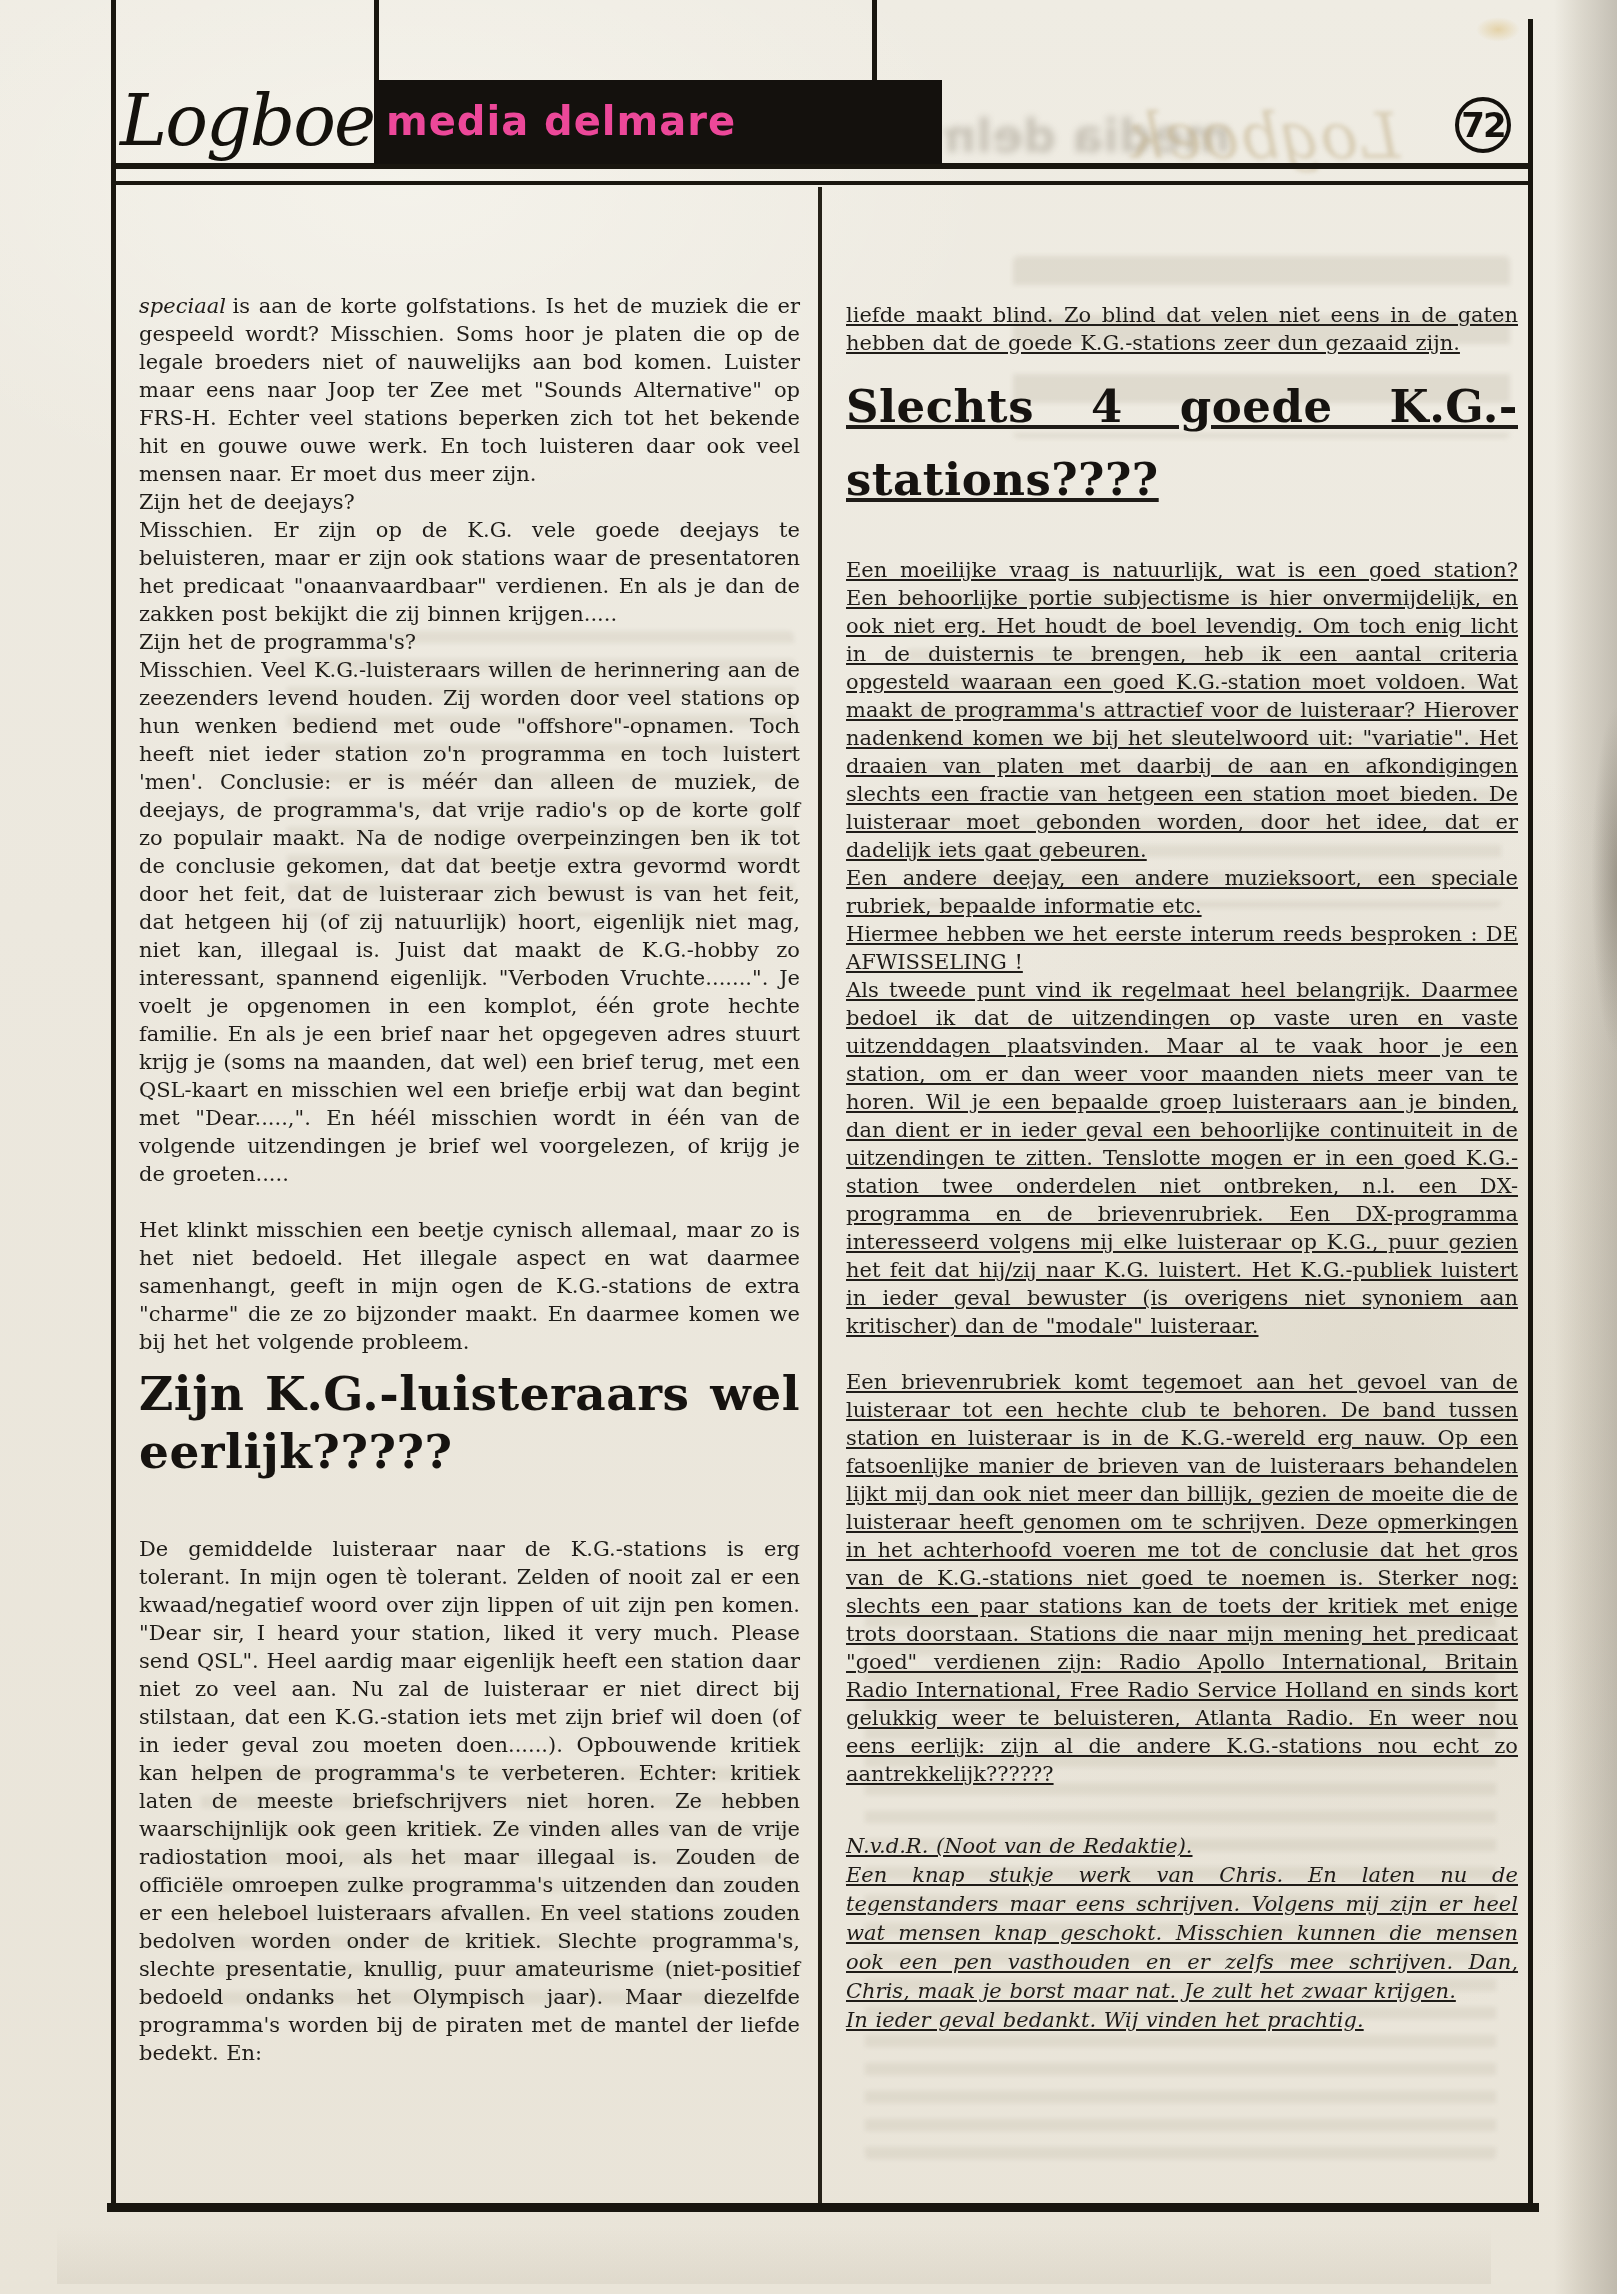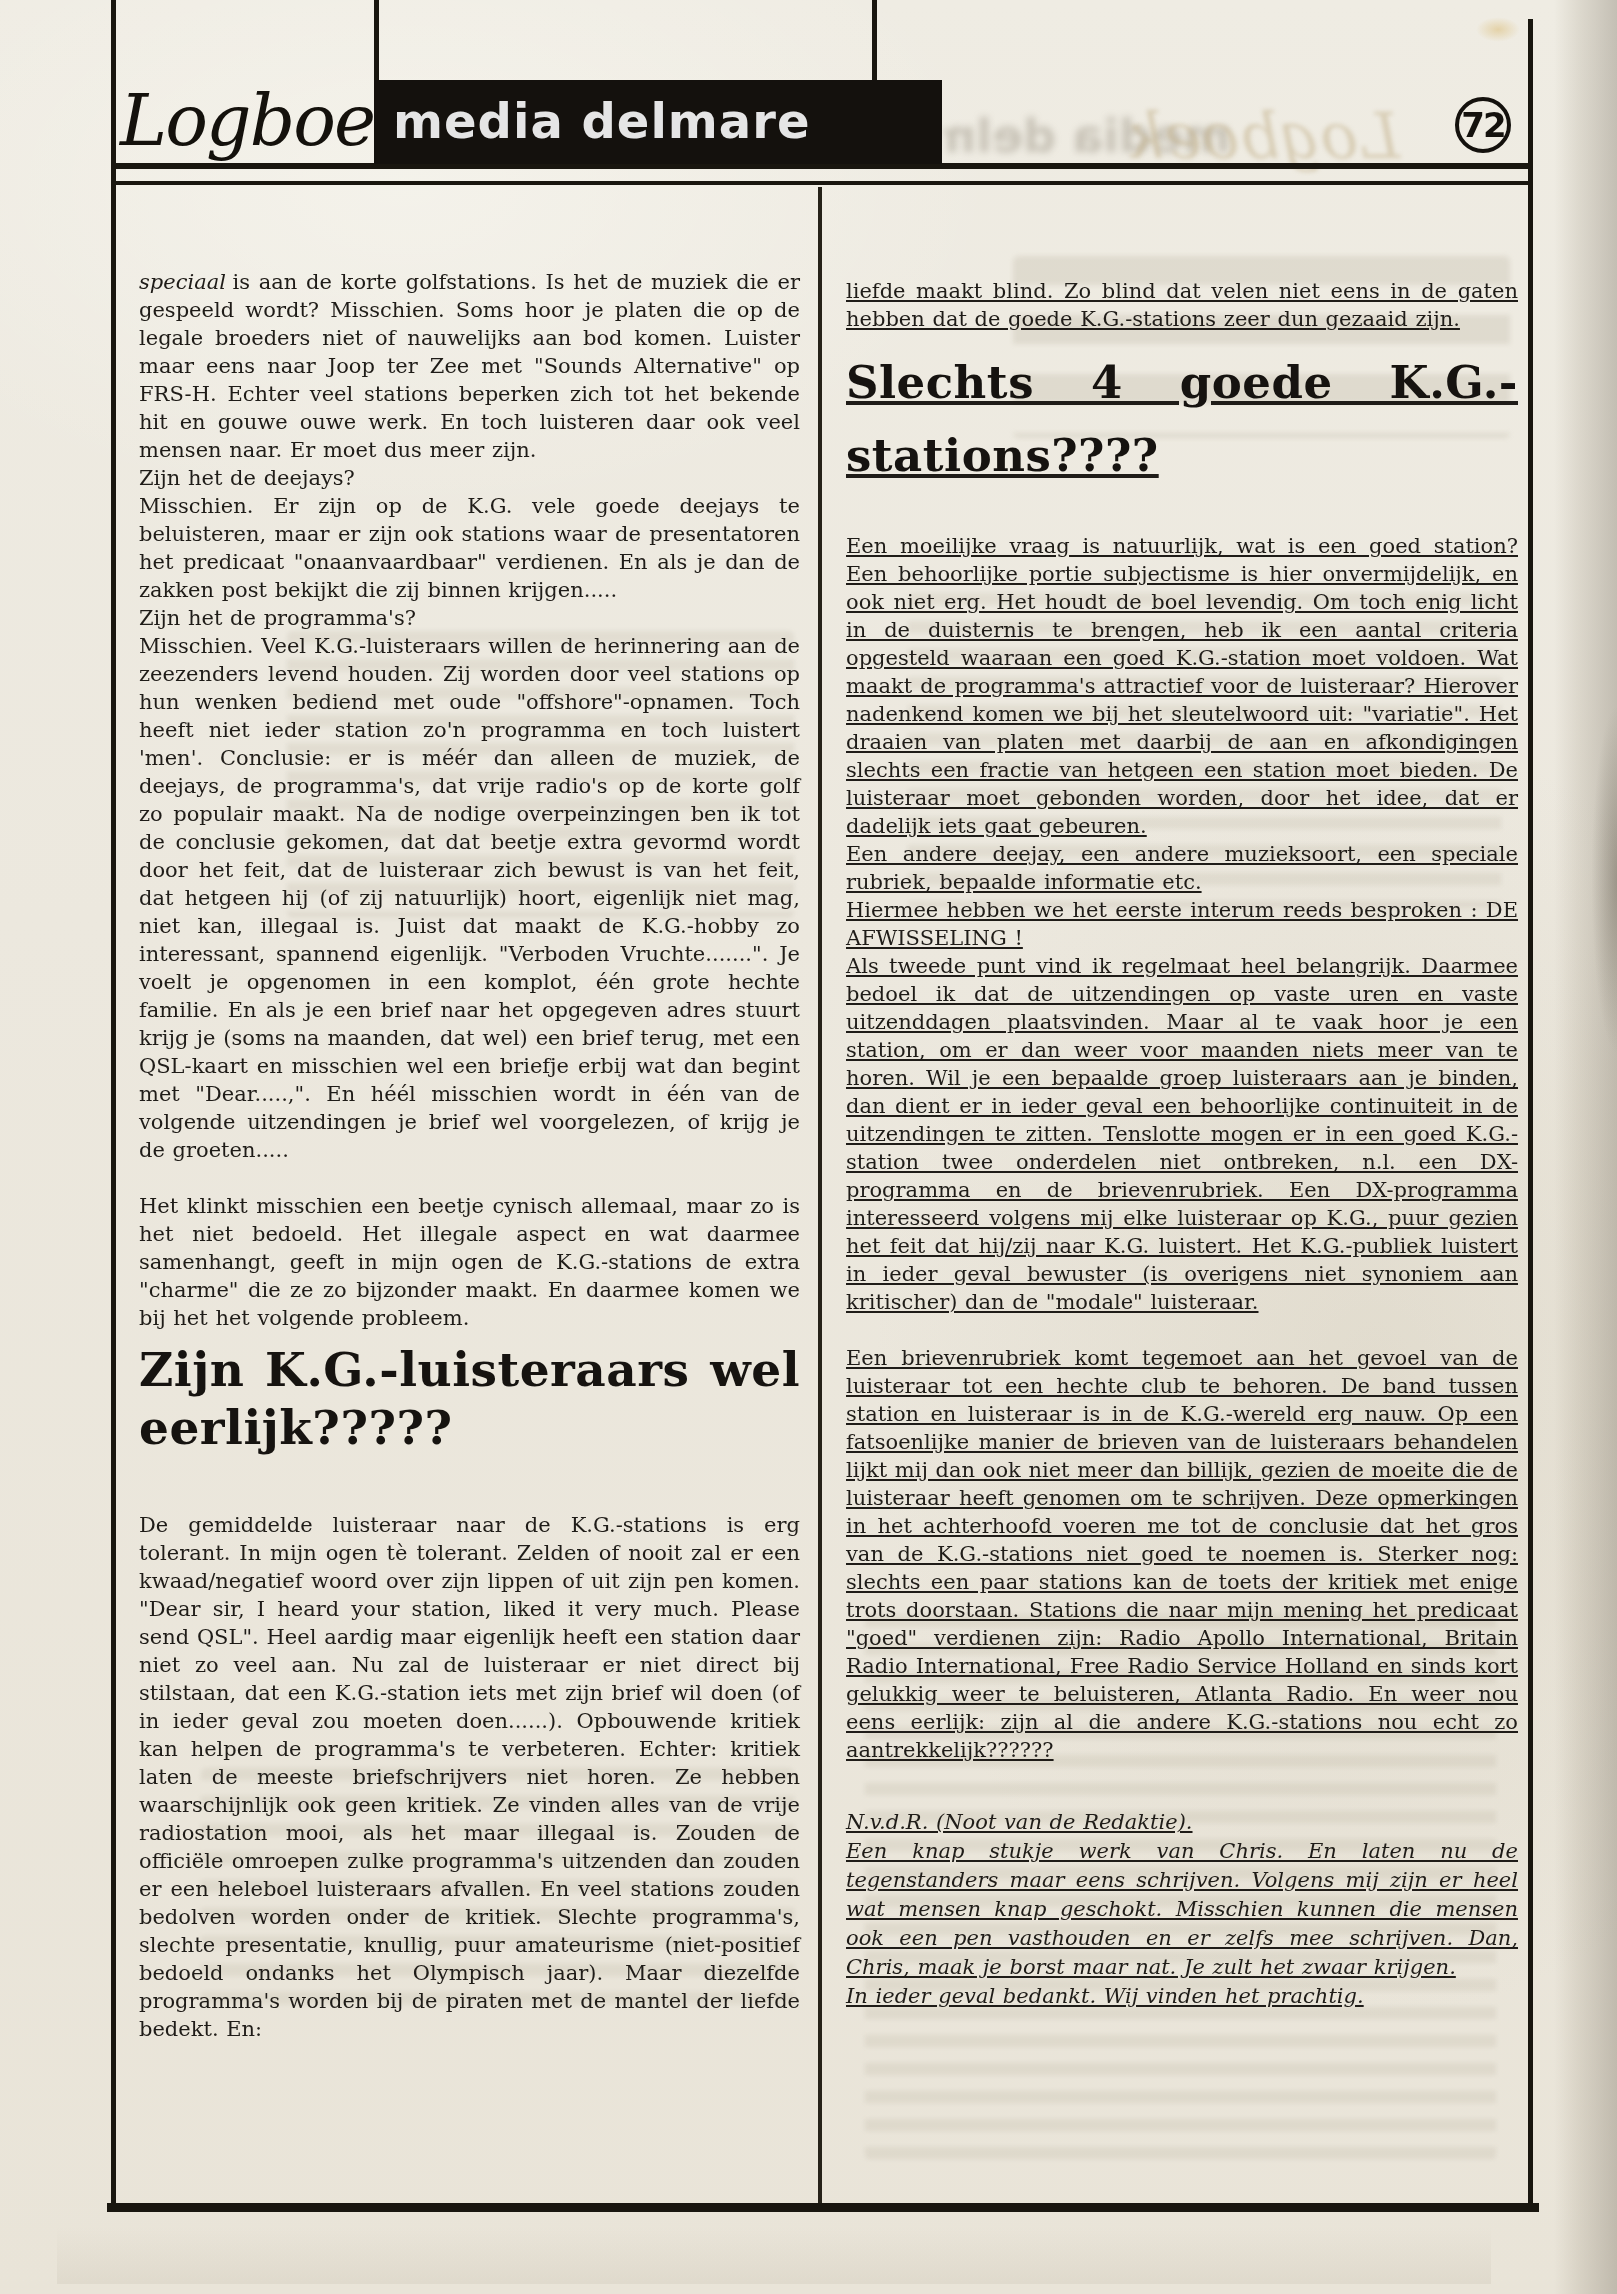--- a/index.html
+++ b/index.html
@@ -24,24 +24,24 @@
   .col-divider{left:818px;top:187px;width:3.8px;height:2017px;background:#262219;}
   .footer-rule{left:107px;top:2203px;width:1432px;height:8.6px;}
   
   .logo-script{
     position:absolute;left:120px;top:80px;width:250px;height:84px;
     font-style:italic;font-size:71px;line-height:82px;letter-spacing:-1.9px;
     white-space:nowrap;color:#14110c;
   }
   .logo-box{
     position:absolute;left:374px;top:80px;width:568px;height:84px;
-    background:#14110d;color:#e5e5e5;
+    background:#14110d;color:#ec4899;
     font-family:"DejaVu Sans","Liberation Sans",sans-serif;font-weight:bold;
-    font-size:48px;line-height:82px;letter-spacing:1px;
-    padding-left:19px;box-sizing:border-box;white-space:nowrap;
+    font-size:40px;line-height:82px;letter-spacing:1px;
+    padding-left:12px;box-sizing:border-box;white-space:nowrap;
   }
   .page-badge{
     position:absolute;left:1455px;top:97px;width:48px;height:48px;
     border:4.8px solid #14110d;border-radius:50%;
     font-family:"DejaVu Sans","Liberation Sans",sans-serif;font-weight:bold;
     font-size:34px;line-height:48px;text-align:center;color:#14110d;letter-spacing:-1.9px;
   }
   
   .ghost{position:absolute;pointer-events:none;}
   .ghost-box-bleed{
@@ -69,21 +69,21 @@
     position:absolute;left:1554px;top:0;width:63px;height:2294px;
     background:linear-gradient(to right, rgba(0,0,0,0) 0%, rgba(128,117,96,.16) 40%, rgba(96,87,72,.30) 100%);
   }
   .torn-notch{position:absolute;left:1570px;top:612px;width:48px;height:535px;
     background:radial-gradient(ellipse 38px 249px at 100% 50%, rgba(84,76,62,.35), rgba(0,0,0,0) 70%);}
   .stain-1{position:absolute;left:1476px;top:17px;width:44px;height:25px;border-radius:50%;
     background:radial-gradient(ellipse at center, rgba(214,178,96,.45), rgba(0,0,0,0) 70%);}
   .stain-2{position:absolute;left:57px;top:2227px;width:1434px;height:57px;
     background:linear-gradient(180deg, rgba(0,0,0,0), rgba(140,128,105,.10));}
   
-  .col{position:absolute;text-align:justify;z-index:2;}
+  .col{position:absolute;text-align:justify;z-index:2;margin-top:24px;}
   .col p{margin:0;}
   .left-col{left:139px;top:268px;width:661px;font-size:21px;line-height:28px;word-spacing:1px;}
   .right-col{left:846px;top:277px;width:672px;font-size:21px;line-height:28px;word-spacing:1px;text-decoration:underline;}
   .lead-italic{font-style:italic;margin-right:6.7px;}
   .gap{margin-top:28px !important;}
   h2{font-weight:bold;text-align:justify;color:#161310;}
   .left-col h2{font-size:47px;line-height:58px;margin:8.6px 0 54px;letter-spacing:0.5px;}
   .right-col h2{font-size:45px;line-height:73px;margin:13.4px 0 40px;letter-spacing:0.5px;}
   .notes{margin-top:44px;font-style:italic;}
   .notes p{line-height:29px;}

